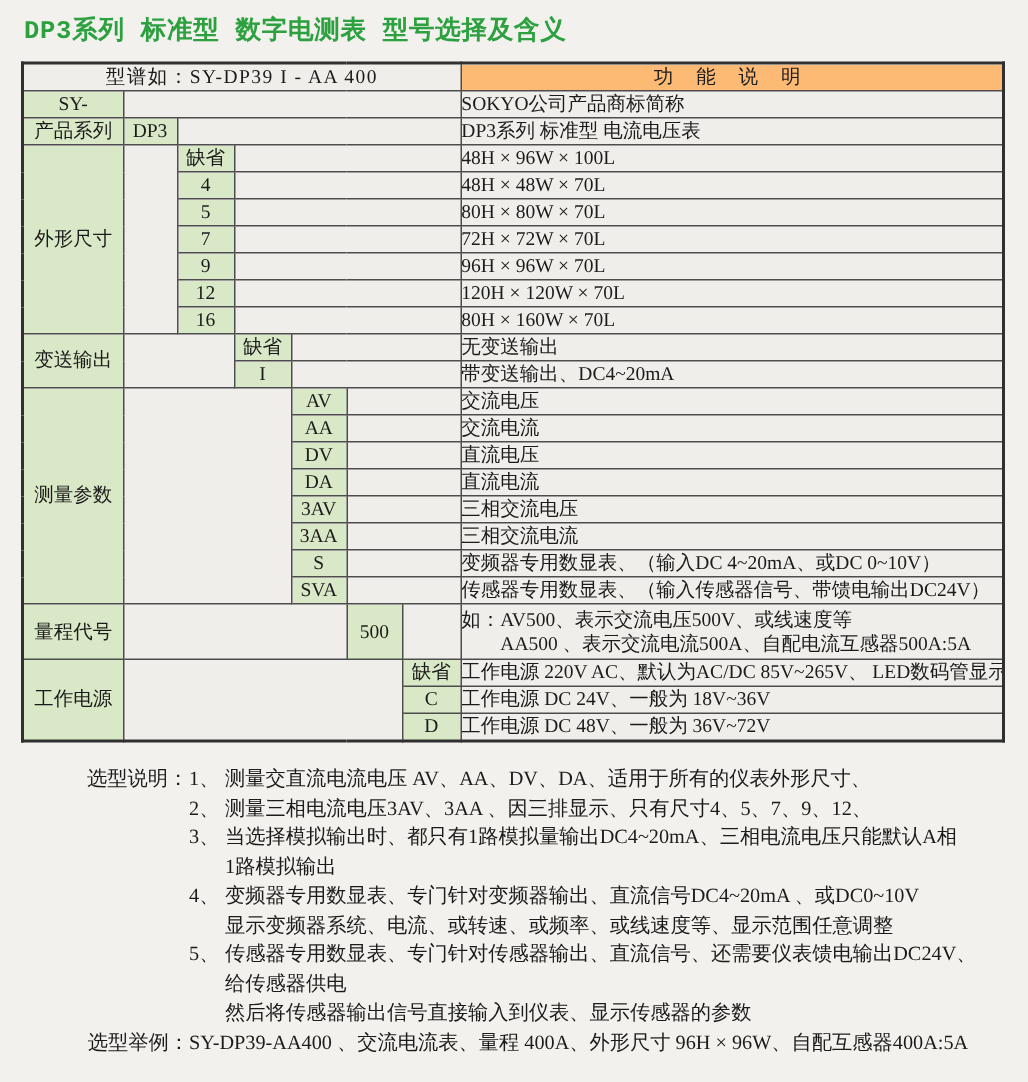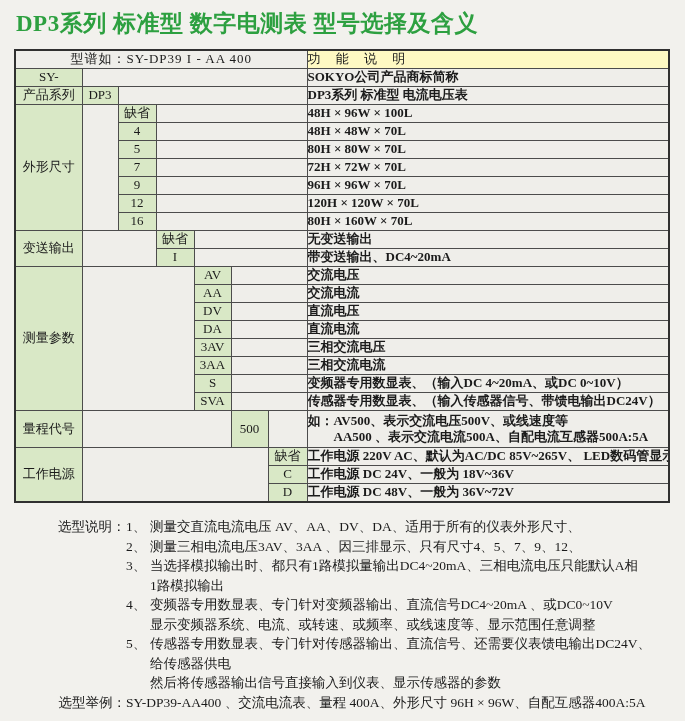--- a/index.html
+++ b/index.html
@@ -7,23 +7,23 @@
     width: 685px; height: 721px;
     background: #f2f1ed;
     font-family: "Liberation Serif", "DejaVu Serif", serif;
     color: #1b1b1b;
     overflow: hidden;
   }
   .page { position: relative; width: 685px; height: 721px; }
 
   .doc-title {
     margin: 8px 0 0 16px;
-    font-family: Liberation Serif, serif;
+    font-family: Liberation Mono, monospace;
     font-weight: bold;
-    font-size: 23px;
+    font-size: 17px;
     letter-spacing: 0.5px;
     color: #2da040;
   }
 
   table.sel {
     margin: 10px 0 0 14px;
     width: 654px;
     border-collapse: collapse;
     table-layout: fixed;
     border: 2px solid #303030;
@@ -32,23 +32,23 @@
     border: 1px solid #4c4c4c;
     font-size: 13px;
     height: 17px;
     padding: 0;
     line-height: 1.25;
     overflow: hidden;
     white-space: nowrap;
   }
   td.g { background: #d9e8c6; text-align: center; }
   td.e { background: #efeeea; }
-  td.d { background: #efeeea; text-align: left; padding: 0 3px 0 9px; font-weight: bold; }
+  td.d { background: #efeeea; text-align: left; padding: 0 3px 0 9px; }
   td.hl { background: #efeeea; text-align: center; padding-left: 14px; letter-spacing: 1px; }
-  td.hr { background: #fef9c3; letter-spacing: 6px; margin-left: 12px; }
+  td.hr { background: #fdba74; text-align: center; letter-spacing: 6px; margin-left: 12px; }
   tr.tall td { height: 36px; }
   .indent2 { margin-left: 26px; }
 
   .notes {
     margin: 14px 0 0 58px;
     font-size: 13.5px;
     line-height: 19.5px;
   }
   .note-line { display: flex; white-space: nowrap; }
   .nlabel { display: inline-block; width: 68px; flex: 0 0 68px; }

